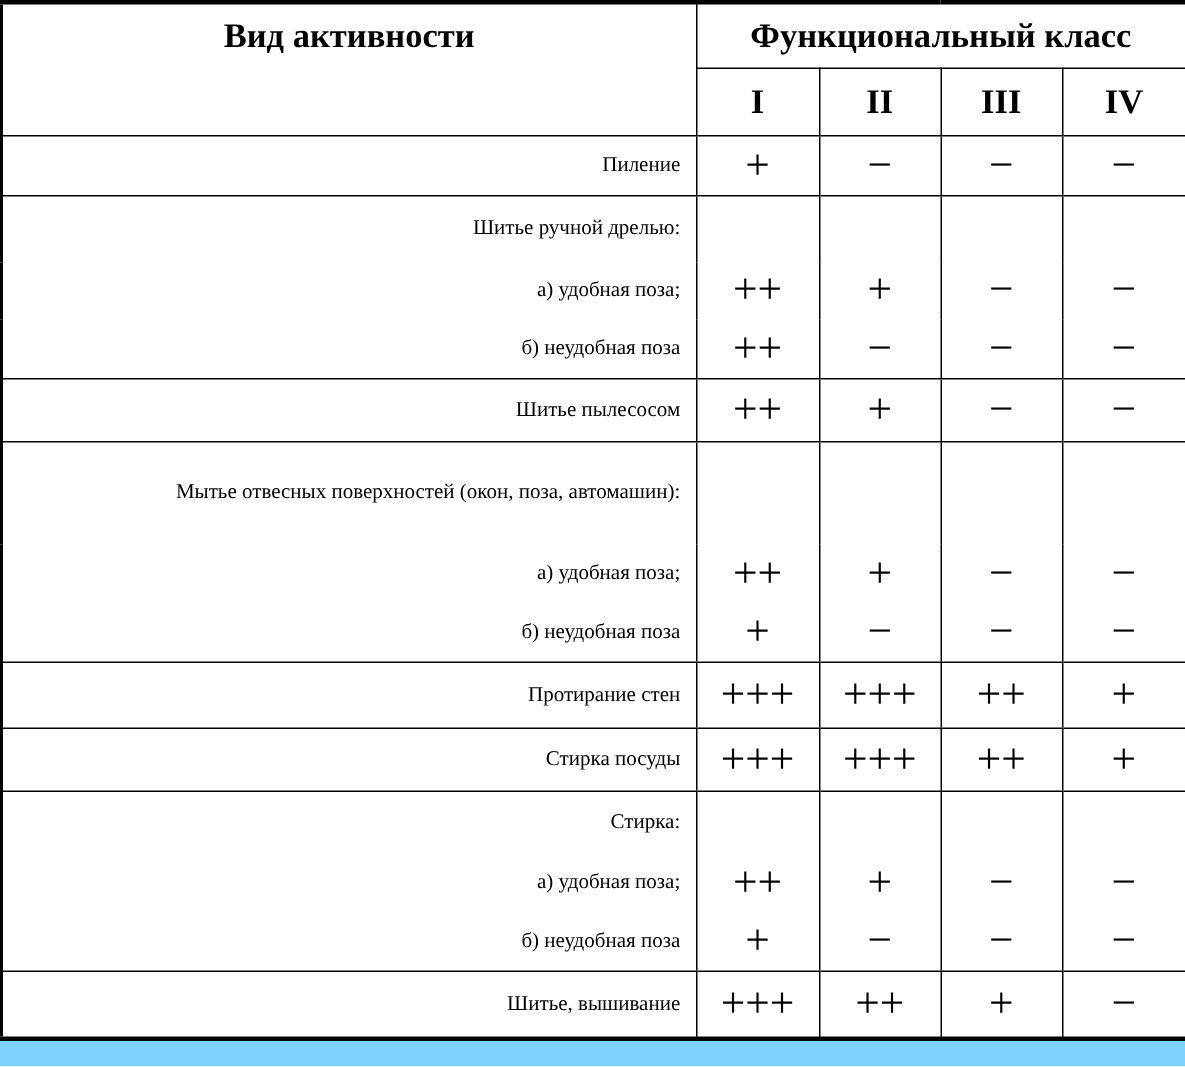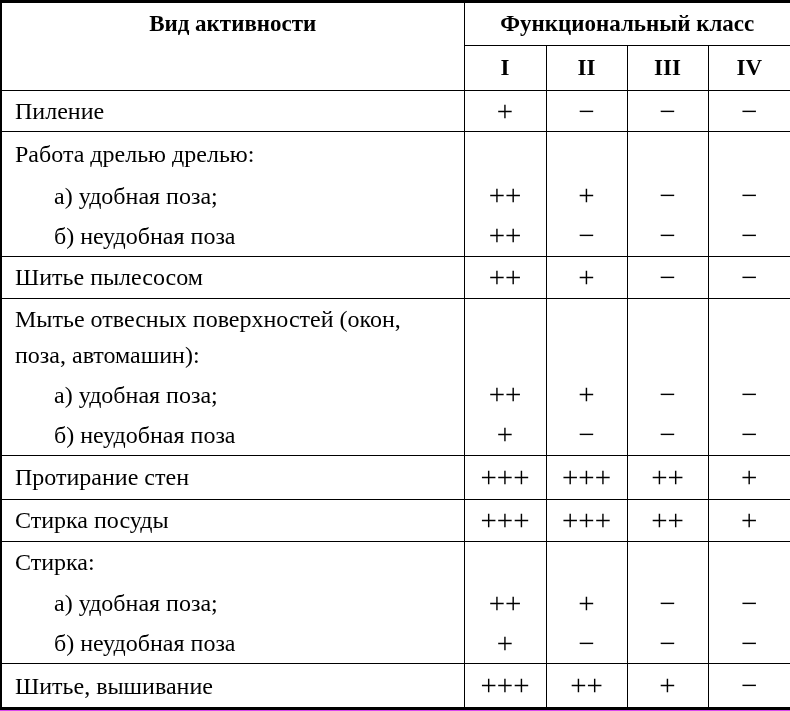--- a/index.html
+++ b/index.html
@@ -3,21 +3,21 @@
 <meta charset="utf-8">
 <style>
   html, body {
     margin: 0;
     padding: 0;
     background: #ffffff;
   }
   .page {
     width: 790px;
     height: 711px;
-    background: #d946ef;
+    background: #7dd3fc;
     overflow: hidden;
   }
   table.activity-table {
     border-collapse: collapse;
     table-layout: fixed;
     width: 790px;
     background: #ffffff;
     color: #000000;
     font-family: "Liberation Serif", "DejaVu Serif", serif;
     border-top: 3px solid #000000;
@@ -44,22 +44,22 @@
   .fc-hdr {
     border-left: 1.5px solid #000000;
     border-bottom: 1.5px solid #000000;
     text-align: center;
   }
   .class-hdr {
     border-left: 1.5px solid #000000;
   }
   
   .lbl {
-    font-size: 24px;
-    text-align: left;
+    font-size: 14px;
+    text-align: right;
     padding: 2px 10px 2px 13px;
     line-height: 1.5;
   }
   .indent {
     padding-left: 52px;
   }
   .val {
     border-left: 1.5px solid #000000;
     text-align: center;
     font-size: 29px;
@@ -97,21 +97,21 @@
 
     <tr class="block-end" style="height:40px">
       <td class="lbl">Пиление</td>
       <td class="val">+</td>
       <td class="val">−</td>
       <td class="val">−</td>
       <td class="val">−</td>
     </tr>
 
     <tr style="height:44px">
-      <td class="lbl">Работа дрелью дрелью:</td>
+      <td class="lbl">Шитье ручной дрелью:</td>
       <td class="val"></td>
       <td class="val"></td>
       <td class="val"></td>
       <td class="val"></td>
     </tr>
     <tr style="height:38px">
       <td class="lbl indent">а) удобная поза;</td>
       <td class="val">++</td>
       <td class="val">+</td>
       <td class="val">−</td>

